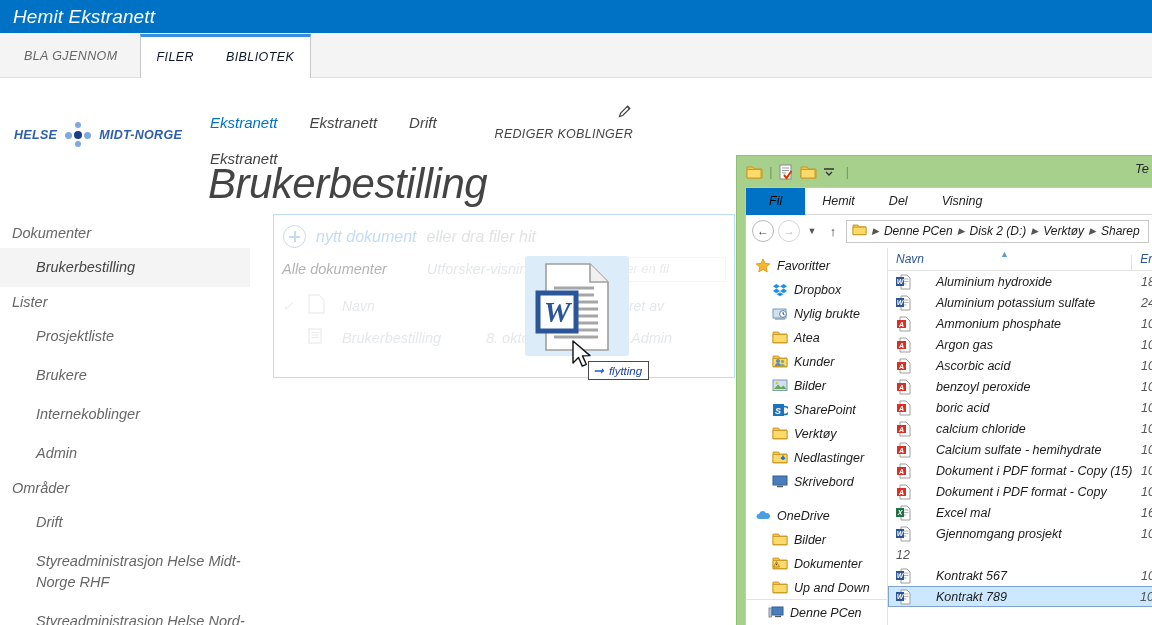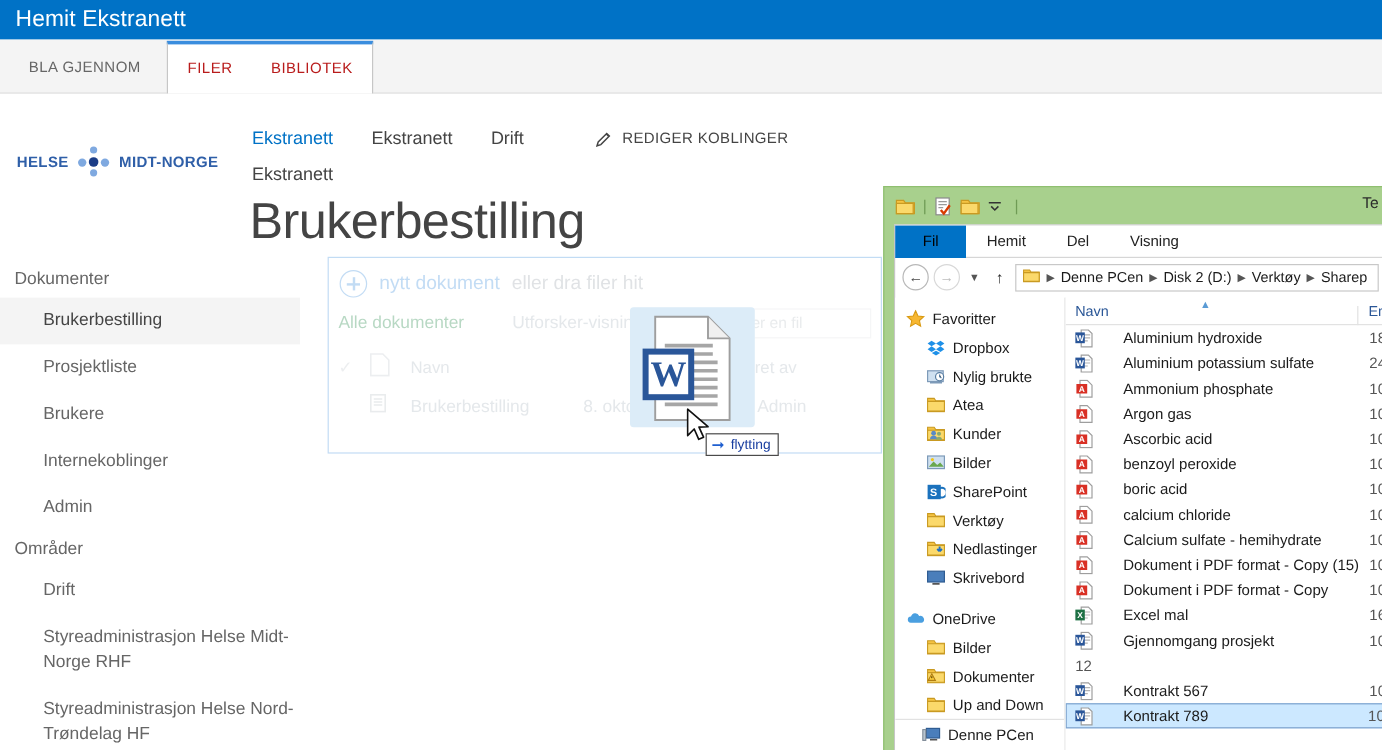--- a/index.html
+++ b/index.html
@@ -2,21 +2,21 @@
 <html><head>
 <meta charset="utf-8">
 <style>
   * { box-sizing: border-box; margin: 0; padding: 0; }
   html, body {
     width: 1152px; height: 625px;
     overflow: hidden;
     font-family: "Liberation Sans", sans-serif;
     background: #ffffff;
   }
-  #root { position: relative; width: 917px; height: 625px; background:#fff; }
+  #root { position: relative; width: 917px; height: 625px; background:#fff;font-style:italic; }
 
   
   .suitebar {
     position:absolute; left:0; top:0; width:1152px; height:33px;
     background:#0072c6; color:#fff;
     display:flex; align-items:center;
   }
   .suitebar-title {
     font-size:19px; font-weight:400; color:#ffffff;
     padding-left:13px; letter-spacing:.1px;
@@ -32,21 +32,21 @@
     font-size:12.5px; color:#666; letter-spacing:.4px;
     padding:0 16px; height:44px; line-height:44px; white-space:nowrap;
     cursor:pointer;
   }
   .rtab-group {
     display:flex; align-items:flex-end; height:44px;
     background:#ffffff;
     border:1px solid #c6c6c6; border-top:3px solid #3a8dde; border-bottom:none;
     margin-left:6px;
   }
-  .rtab-group .rtab { height:41px; line-height:41px; color:#b91c1c; }
+  .rtab-group .rtab { height:41px; line-height:41px; color:#0f172a; }
 
   .logo {
     position:absolute; left:14px; top:122px;
     display:flex; align-items:center; gap:7px;
   }
   .logo-txt { font-size:12.5px; font-weight:bold; color:#2f5fa8; letter-spacing:.3px; }
   .logo-dots { position:relative; width:28px; height:26px; }
   .logo-dots i { position:absolute; border-radius:50%; display:block; }
   .d-c { width:8px; height:8px; background:#1b3d87; left:10px; top:9px; }
   .d-l { width:7px; height:7px; background:#7fa9e0; left:1px; top:10px; }
@@ -55,22 +55,22 @@
   .d-b { width:6px; height:6px; background:#7fa9e0; left:11px; top:19px; }
 
   .topnav { position:absolute; left:210px; top:103px; }
   .topnav-row { display:flex; align-items:center; gap:0px; }
   .nav-link {
     font-size:15px; color:#444; padding:4px 16px 4px 0; margin-right:16px;
     white-space:nowrap; cursor:pointer;
   }
   .nav-link.sel { color:#0072c6; }
   .nav-edit {
-    display:flex; align-items:flex-start; gap:8px; margin-left:26px;
-    font-size:12.5px; color:#444; letter-spacing:.3px; cursor:pointer; white-space:nowrap;
+    display:flex; align-items:flex-end; gap:8px; margin-left:26px;
+    font-size:12.5px; color:#444; letter-spacing:.3px; cursor:pointer; white-space:nowrap;flex-direction:column;
   }
   .pencil-icon { display:inline-block; width:16px; height:16px; }
   .nav-row2 { margin-top:5px; }
   .nav-row2 .nav-link { padding-left:0; }
 
   .pagetitle {
     position:absolute; left:208px; top:160px;
     font-size:42px; font-weight:300; color:#444; letter-spacing:-0.5px;
     font-family:"Liberation Sans", sans-serif;
   }
@@ -102,21 +102,21 @@
   }
   .dl-new .pluscircle::before, .dl-new .pluscircle::after {
     content:""; position:absolute; background:#3a8dde;
   }
   .dl-new .pluscircle::before { left:5px; top:10px; width:11px; height:1.6px; }
   .dl-new .pluscircle::after { top:5px; left:10px; height:11px; width:1.6px; }
   .dl-new-a { color:#3a8dde; }
   .dl-new-b { color:#9aa3ab;text-align:right; }
 
   .dl-views { display:flex; align-items:center; padding:13px 0 0 8px; position:relative; }
-  .dl-view { font-size:14.5px; color:#15803d; margin-right:40px; white-space:nowrap; }
+  .dl-view { font-size:14.5px; color:#000000; margin-right:40px; white-space:nowrap; }
   .dl-view.dim { color:#a9b4be; }
   .dl-search {
     position:absolute; right:8px; top:9px; width:148px; height:25px;
     border:1px solid #dfe3e6; font-size:13px; color:#b9c0c6; padding:3px 6px;
   }
   .dl-hdr {
     display:flex; align-items:center; padding:17px 0 0 8px;
     font-size:14px; color:#a9b4be;
   }
   .dl-hdr .chk { width:26px; color:#c3c9cf; font-size:14px; }
@@ -286,20 +286,21 @@
       <div class="nav-link">Ekstranett</div>
     </div>
   </div>
 
   <div class="pagetitle">Brukerbestilling</div>
 
   <div class="ql">
     <div class="ql-head">Dokumenter</div>
     <div class="ql-item active">Brukerbestilling</div>
 
+    <div class="ql-head">Lister</div>
     <div class="ql-item">Prosjektliste</div>
     <div class="ql-item">Brukere</div>
     <div class="ql-item">Internekoblinger</div>
     <div class="ql-item">Admin</div>
 
     <div class="ql-head">Områder</div>
     <div class="ql-item">Drift</div>
     <div class="ql-item">Styreadministrasjon Helse Midt-Norge RHF</div>
     <div class="ql-item">Styreadministrasjon Helse Nord-Trøndelag HF</div>
   </div>

